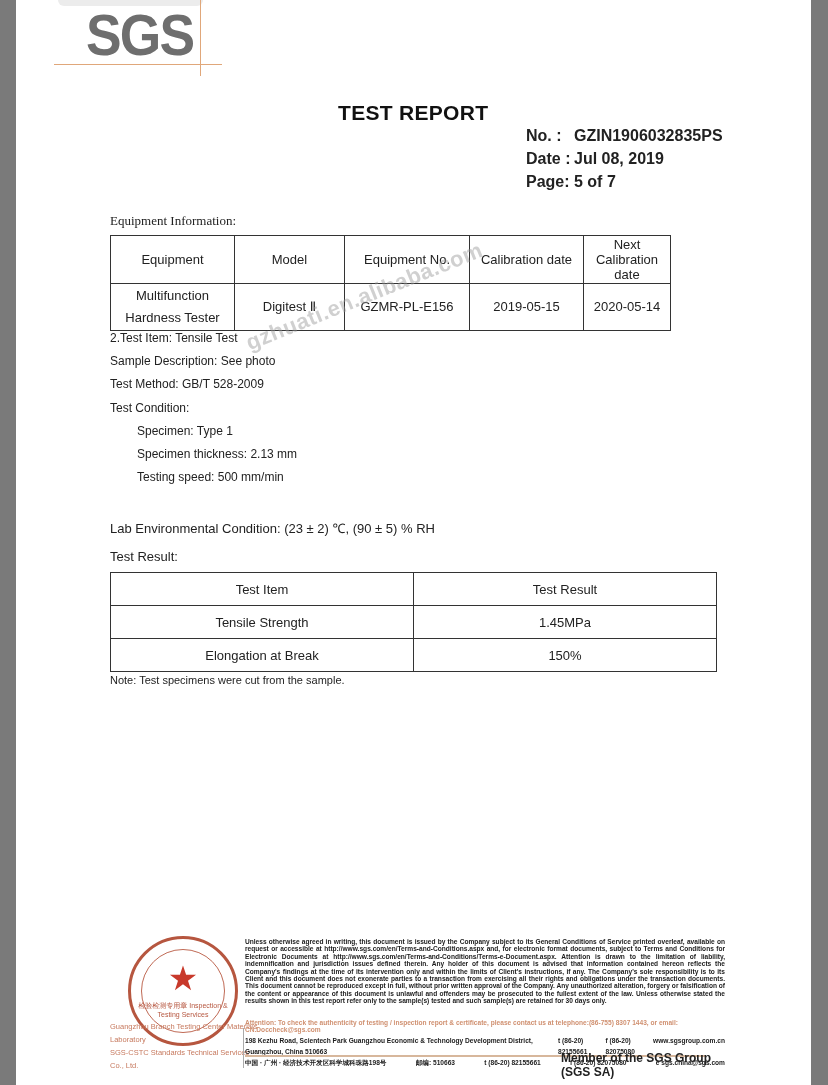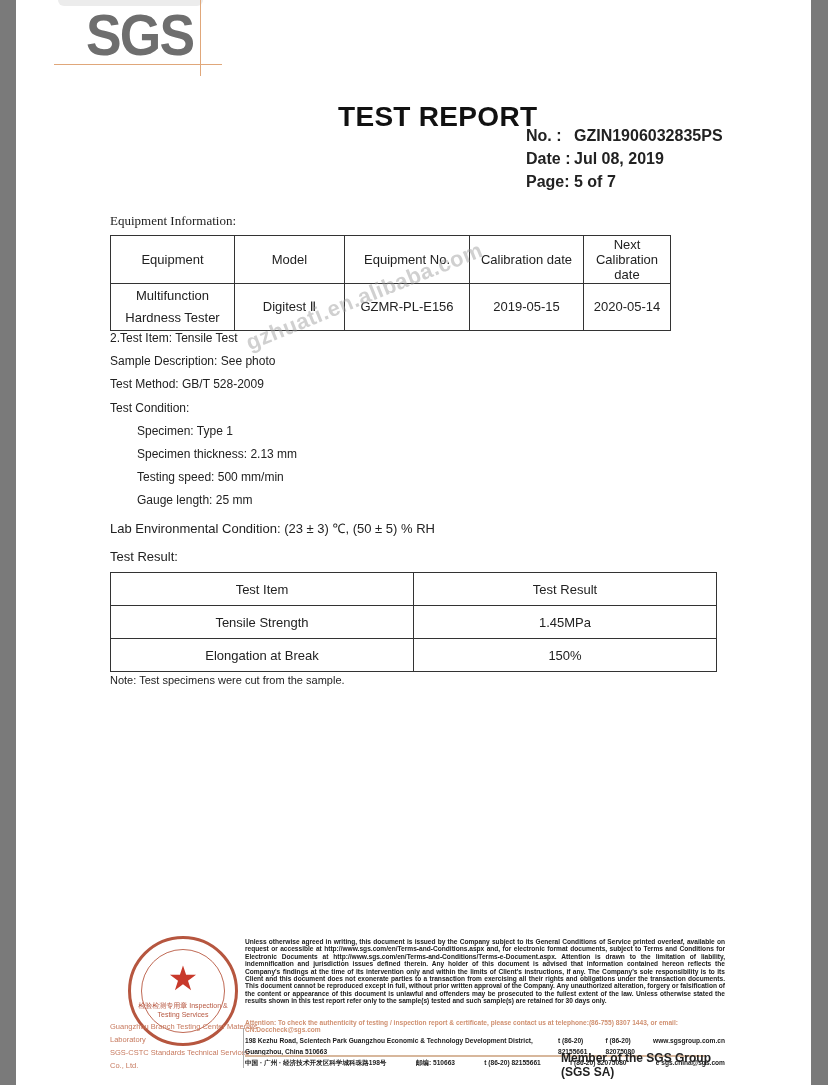--- a/index.html
+++ b/index.html
@@ -2,21 +2,21 @@
 <html><head>
 <meta charset="utf-8">
 <style>
   html, body { margin:0; padding:0; }
   body { width:828px; height:1085px; background:#7a7a7a; position:relative; overflow:hidden; font-family:"Liberation Sans", sans-serif; color:#1a1a1a; }
   .page { position:absolute; left:16px; top:0; width:795px; height:1085px; background:#ffffff; }
   .topbar { position:absolute; left:42px; top:0; width:145px; height:6px; background:#ececec; border-radius:0 0 8px 8px; }
   .logo { position:absolute; left:70px; top:5px; font-family:"Liberation Sans", sans-serif; font-weight:bold; font-size:58px; letter-spacing:-2px; color:#6e6e6e; line-height:60px; transform:scaleX(0.92); transform-origin:left; }
   .logo-h { position:absolute; left:38px; top:64px; width:168px; height:1px; background:#e0a77a; }
   .logo-v { position:absolute; left:184px; top:0; width:1px; height:76px; background:#e0a77a; }
-  .title { position:absolute; left:322px; top:101px; font-size:28px; font-weight:bold; color:#111; letter-spacing:0.3px; }
+  .title { position:absolute; left:322px; top:101px; font-size:21px; font-weight:bold; color:#111; letter-spacing:0.3px; }
   .meta { position:absolute; left:510px; top:127px; font-size:16px; font-weight:bold; color:#222; }
   .meta-row { height:23px; display:flex; }
   .meta-k { width:48px; }
   .section-label { position:absolute; font-size:13px; color:#222; }
   table { border-collapse:collapse; position:absolute; font-size:13px; color:#222; }
   td, th { border:1px solid #333; font-weight:normal; text-align:center; }
   .eq-table { left:94px; top:235px; width:561px; }
   .eq-table th { height:24px; }
   .eq-table td { height:44px; line-height:22px; }
   .res-table { left:94px; top:572px; width:607px; }
@@ -91,23 +91,22 @@
     </table>
 
   <div class="lines">
     <div>2.Test Item: Tensile Test</div>
     <div>Sample Description: See photo</div>
     <div>Test Method: GB/T 528-2009</div>
     <div>Test Condition:</div>
     <div class="ind">Specimen: Type 1</div>
     <div class="ind">Specimen thickness: 2.13 mm</div>
     <div class="ind">Testing speed: 500 mm/min</div>
-    <div class="ind">Gauge length: 25 mm</div>
   </div>
-  <div class="env">Lab Environmental Condition: (23 ± 3) ℃, (50 ± 5) % RH</div>
+  <div class="env">Lab Environmental Condition: (23 ± 2) ℃, (90 ± 5) % RH</div>
 
   <div class="section-label" style="left:94px; top:549px;">Test Result:</div>
   <table class="res-table">
     <tbody>
         <tr>
       <th>Test Item</th>
       <th>Test Result</th>
     </tr>
     <tr>
       <td>Tensile Strength</td>

